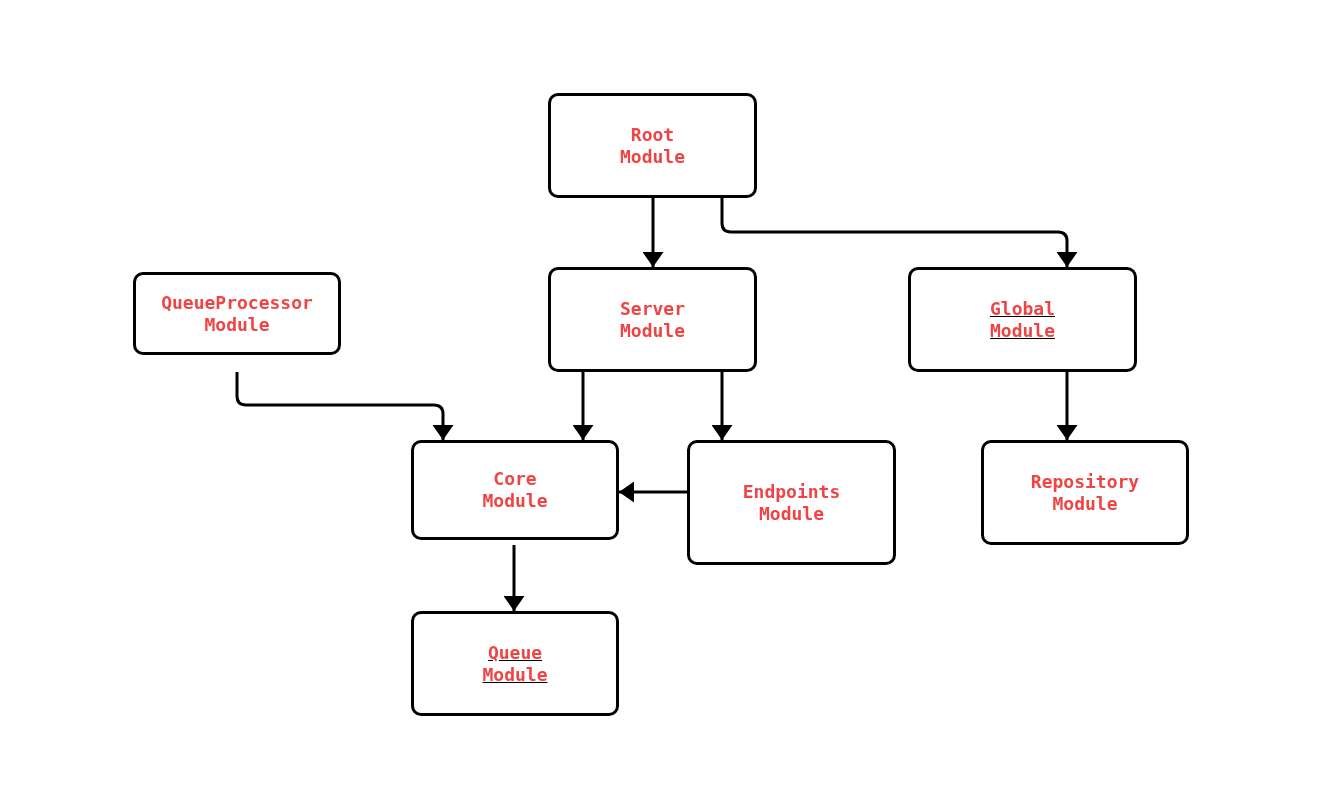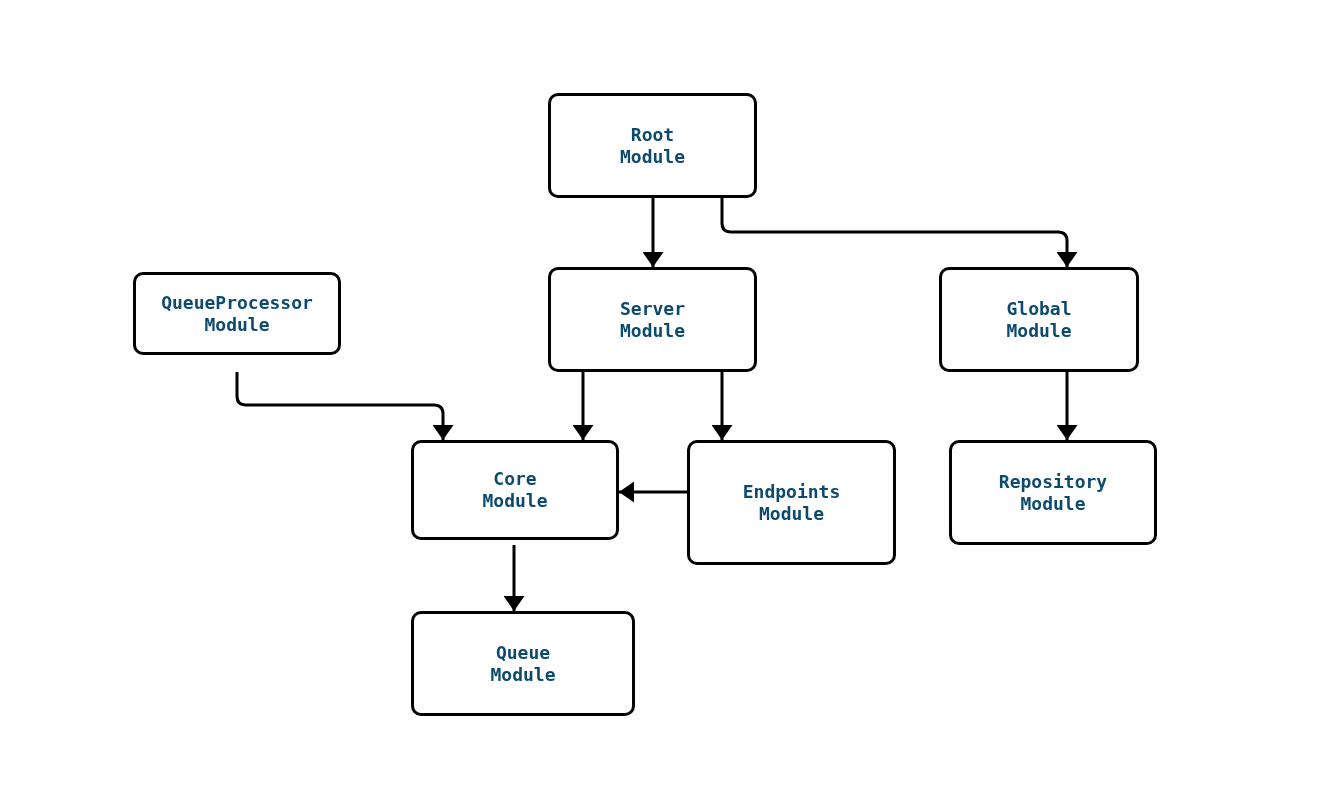--- a/index.html
+++ b/index.html
@@ -35,33 +35,33 @@
     background: #ffffff;
     display: flex;
     align-items: center;
     justify-content: center;
   }
   .node-label {
     font-family: "DejaVu Sans Mono", monospace;
     font-size: 18px;
     font-weight: bold;
     line-height: 22px;
-    color: #0c4a6e;
+    color: #ef4444;
     text-align: center;
     white-space: pre-line;
   }
   
   .n-root         { left: 548px; top:  93px; width: 209px; height: 105px; }
   .n-queueprocessor{ left: 133px; top: 272px; width: 208px; height: 83px; }
   .n-server       { left: 548px; top: 267px; width: 209px; height: 105px; align-items: center; }
-  .n-global       { left: 939px; top: 267px; width: 200px; height: 105px; }
+  .n-global       { left: 908px; top: 267px; width: 229px; height: 105px; text-decoration: underline; }
   .n-core         { left: 411px; top: 440px; width: 208px; height: 100px; }
   .n-endpoints    { left: 687px; top: 440px; width: 209px; height: 125px; }
-  .n-repository   { left: 949px; top: 440px; width: 208px; height: 105px; }
-  .n-queue        { left: 411px; top: 611px; width: 224px; height: 105px; }
+  .n-repository   { left: 981px; top: 440px; width: 208px; height: 105px; }
+  .n-queue        { left: 411px; top: 611px; width: 208px; height: 105px; text-decoration: underline; }
 </style>
 </head>
 <body>
 
 <div id="canvas">
 
   <svg id="edges" xmlns="http://www.w3.org/2000/svg">
     <defs>
       <marker id="arrowhead" viewBox="0 0 10 14" refX="10" refY="7" markerUnits="userSpaceOnUse" markerWidth="15" markerHeight="21" orient="auto">
         <path d="M0,0 L10,7 L0,14 Z" fill="#000000"></path>

